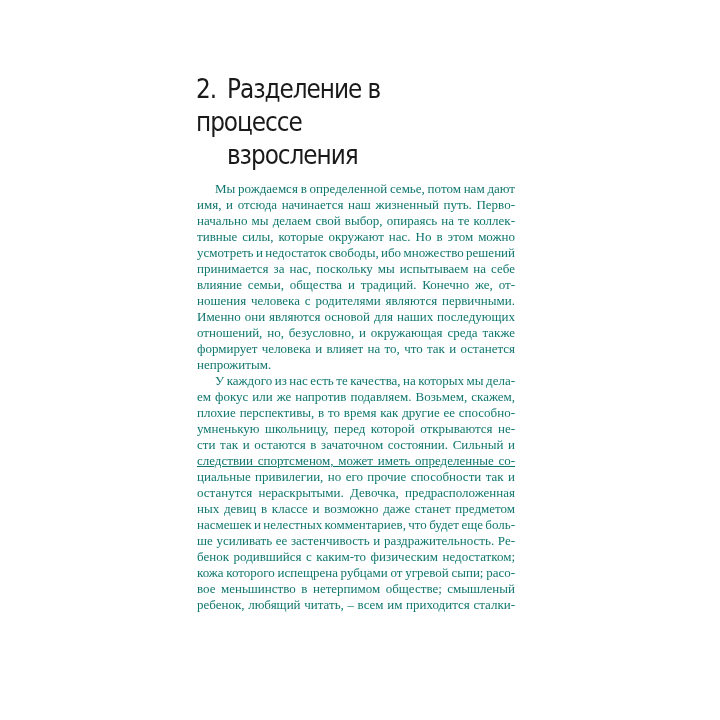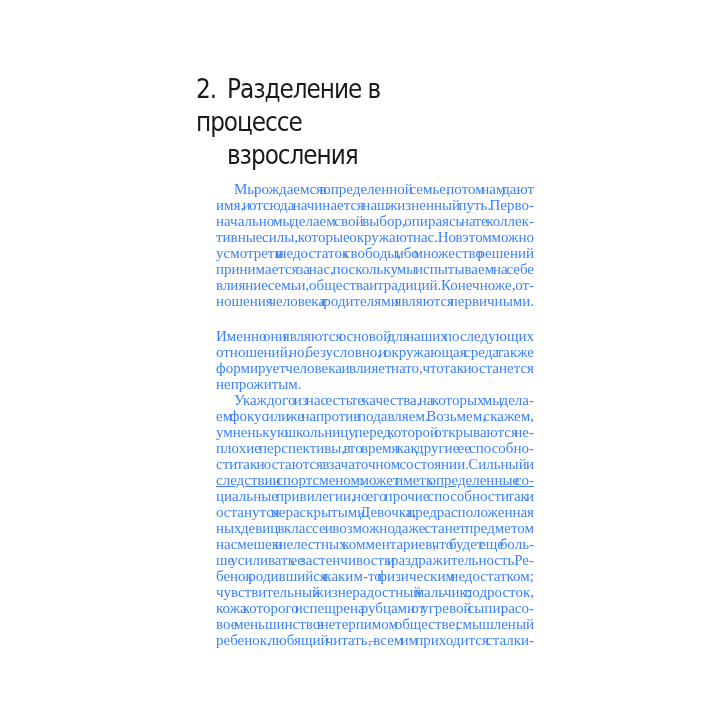--- a/index.html
+++ b/index.html
@@ -6,23 +6,23 @@
   body { width: 720px; height: 720px; position: relative; overflow: hidden; }
   .page { position: absolute; left: 0; top: 0; width: 720px; height: 720px; background: #fff; }
   .heading {
     position: absolute; left: 196px; top: 72px; width: 340px;
     font-family: "DejaVu Sans", sans-serif; font-size: 27px; line-height: 33px;
     color: #1a1a1a; letter-spacing: -1.2px; transform: scaleX(0.86); transform-origin: left top;
   }
   .heading .num { display: inline-block; width: 36px; }
   .heading .line2 { padding-left: 36px; display: block; }
   .body-text {
-    position: absolute; left: 198px; top: 181px; width: 336px;
-    font-family: "Liberation Serif", serif; font-size: 15px; line-height: 16px;
-    color: #3b82f6; text-align: justify;
+    position: absolute; left: 179px; top: 181px; width: 336px;
+    font-family: "Liberation Serif", serif; font-size: 13px; line-height: 16px;
+    color: #0f766e; text-align: justify;
   }
   .para { margin: 0; text-indent: 18px; }
   .ln { display: block; text-align: justify; text-align-last: justify; white-space: nowrap; }
   .ln.last { text-align-last: left; }
 </style>
 </head>
 <body>
 
 <div class="page">
   <div class="heading">
@@ -33,37 +33,36 @@
   <div class="body-text">
     <div class="para">
       <span class="ln" style="padding-left: 18px; display: block; word-spacing: -7.71429px; width: 336px; box-sizing: border-box;">Мы рождаемся в определенной семье, потом нам дают</span>
       <span class="ln" style="display: block; word-spacing: -6px; width: 336px; box-sizing: border-box;">имя, и отсюда начинается наш жизненный путь. Перво-</span>
       <span class="ln" style="display: block; word-spacing: -5.625px; width: 336px; box-sizing: border-box;">начально мы делаем свой выбор, опираясь на те коллек-</span>
       <span class="ln" style="display: block; word-spacing: -4.625px; width: 336px; box-sizing: border-box;">тивные силы, которые окружают нас. Но в этом можно</span>
       <span class="ln" style="display: block; word-spacing: -10px; width: 336px; box-sizing: border-box;">усмотреть и недостаток свободы, ибо множество решений</span>
       <span class="ln" style="display: block; word-spacing: -5.57143px; width: 336px; box-sizing: border-box;">принимается за нас, поскольку мы испытываем на себе</span>
       <span class="ln" style="display: block; word-spacing: -4.71429px; width: 336px; box-sizing: border-box;">влияние семьи, общества и традиций. Конечно же, от-</span>
       <span class="ln" style="display: block; word-spacing: -8.8px; width: 336px; box-sizing: border-box;">ношения человека с родителями являются первичными.</span>
-      <span class="ln" style="display: block; word-spacing: -8.16667px; width: 336px; box-sizing: border-box; margin-top: 19px;">Именно они являются основой для наших последующих</span>
+      <span class="ln" style="display: block; word-spacing: -8.16667px; width: 336px; box-sizing: border-box;">Именно они являются основой для наших последующих</span>
       <span class="ln" style="display: block; word-spacing: -7px; width: 336px; box-sizing: border-box;">отношений, но, безусловно, и окружающая среда также</span>
       <span class="ln" style="display: block; word-spacing: -4.66667px; width: 336px; box-sizing: border-box;">формирует человека и влияет на то, что так и останется</span>
       <span class="ln last">непрожитым.</span>
     </div>
     <div class="para">
       <span class="ln" style="padding-left: 18px; display: block; word-spacing: -5.9px; width: 336px; box-sizing: border-box;">У каждого из нас есть те качества, на которых мы дела-</span>
       <span class="ln" style="display: block; word-spacing: -6.71429px; width: 336px; box-sizing: border-box;">ем фокус или же напротив подавляем. Возьмем, скажем,</span>
+      <span class="ln" style="display: block; word-spacing: -6.125px; width: 336px; box-sizing: border-box;">плохие перспективы, в то время как другие ее способно-</span>
       <span class="ln" style="display: block; word-spacing: -8.2px; width: 336px; box-sizing: border-box;">умненькую школьницу, перед которой открываются не-</span>
-      <span class="ln" style="display: block; word-spacing: -6.125px; width: 336px; box-sizing: border-box;">плохие перспективы, в то время как другие ее способно-</span>
       <span class="ln" style="display: block; word-spacing: -5px; width: 336px; box-sizing: border-box;">сти так и остаются в зачаточном состоянии. Сильный и</span>
       <span class="ln" style="display: block; word-spacing: -9px; width: 336px; box-sizing: border-box; text-decoration: underline;">следствии спортсменом, может иметь определенные со-</span>
       <span class="ln" style="display: block; word-spacing: -6.28571px; width: 336px; box-sizing: border-box;">циальные привилегии, но его прочие способности так и</span>
       <span class="ln" style="display: block; word-spacing: -14.3333px; width: 336px; box-sizing: border-box;">останутся нераскрытыми. Девочка, предрасположенная</span>
       <span class="ln" style="display: block; word-spacing: -5px; width: 336px; box-sizing: border-box;">ных девиц в классе и возможно даже станет предметом</span>
       <span class="ln" style="display: block; word-spacing: -8.71429px; width: 336px; box-sizing: border-box;">насмешек и нелестных комментариев, что будет еще боль-</span>
       <span class="ln" style="display: block; word-spacing: -8.5px; width: 336px; box-sizing: border-box;">ше усиливать ее застенчивость и раздражительность. Ре-</span>
       <span class="ln" style="display: block; word-spacing: -9.2px; width: 336px; box-sizing: border-box;">бенок родившийся с каким-то физическим недостатком;</span>
-      <span class="ln" style="display: block; word-spacing: -12px; width: 336px; box-sizing: border-box;">чувствительный жизнерадостный мальчик; подросток,</span>
       <span class="ln" style="display: block; word-spacing: -8.28571px; width: 336px; box-sizing: border-box;">кожа которого испещрена рубцами от угревой сыпи; расо-</span>
       <span class="ln" style="display: block; word-spacing: -8px; width: 336px; box-sizing: border-box;">вое меньшинство в нетерпимом обществе; смышленый</span>
       <span class="ln" style="display: block; word-spacing: -7.14286px; width: 336px; box-sizing: border-box;">ребенок, любящий читать, – всем им приходится сталки-</span>
     </div>
   </div>
 </div>
 
 </body></html>

